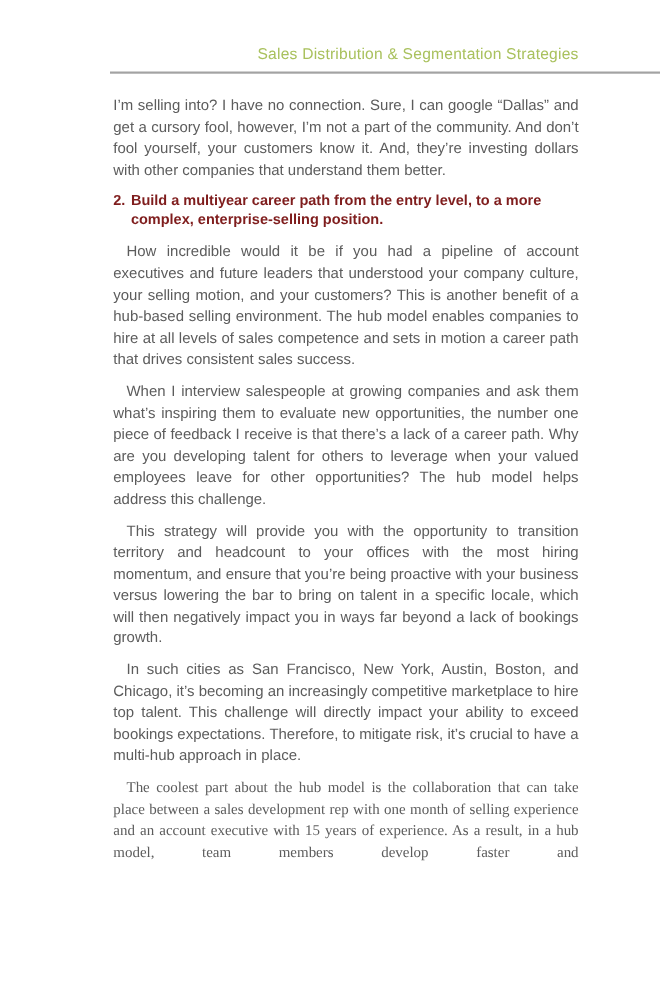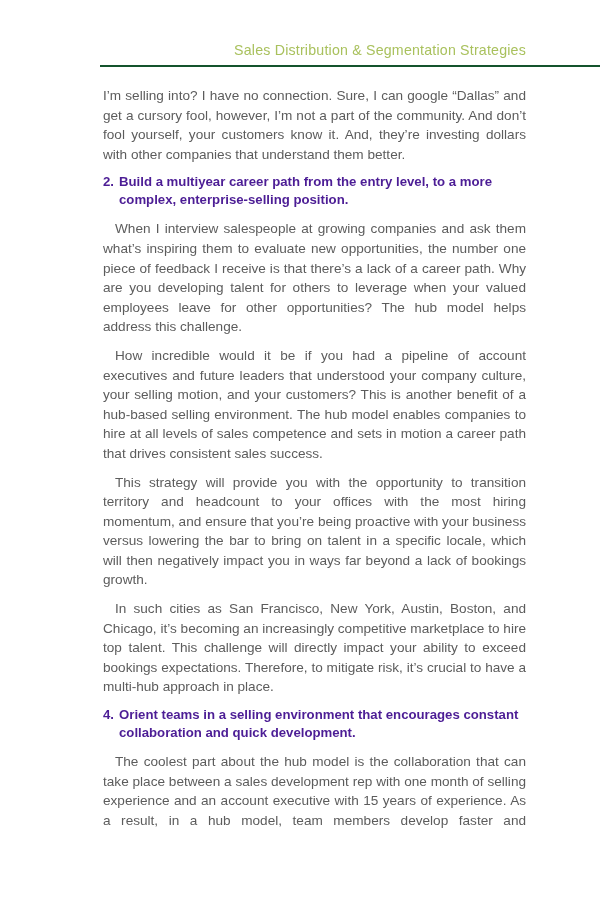--- a/index.html
+++ b/index.html
@@ -13,21 +13,21 @@
       position: relative;
       overflow: hidden;
       font-family: "Liberation Sans", sans-serif;
     }
     .running-header {
       position: absolute;
       left: 100px;
       right: 0;
       top: 38px;
       height: 27px;
-      border-bottom: 2px solid #14532d;
+      border-bottom: 2px solid #a3a3a3;
     }
     .running-header .title {
       position: absolute;
       right: 74px;
       top: 4px;
       font-size: 14.2px;
       letter-spacing: 0.2px;
       color: #a9c15d;
       white-space: nowrap;
     }
@@ -46,42 +46,41 @@
       text-align-last: left;
     }
     .content p.indent {
       text-indent: 12px;
     }
     .content h3 {
       margin: 0 0 10px 0;
       font-size: 13.2px;
       line-height: 18px;
       font-weight: bold;
-      color: #4c1d95;
+      color: #7f1d1d;
       padding-left: 16px;
       text-indent: -16px;
     }
     .content h3 .num {
       display: inline-block;
       width: 16px;
       text-indent: 0;
     }
   </style>
 </head>
 <body>
 
 <div class="running-header">
   <span class="title">Sales Distribution &amp; Segmentation Strategies</span>
 </div>
 
 <div class="content">
   <p>I’m selling into? I have no connection. Sure, I can google “Dallas” and get a cursory fool, however, I’m not a part of the community. And don’t fool yourself, your customers know it. And, they’re investing dollars with other companies that understand them better.</p>
 
   <h3><span class="num">2.</span><span>Build a multiyear career path from the entry level, to a more complex, enterprise-selling position.</span></h3>
+  <p class="indent">How incredible would it be if you had a pipeline of account executives and future leaders that understood your company culture, your selling motion, and your customers? This is another benefit of a hub-based selling environment. The hub model enables companies to hire at all levels of sales competence and sets in motion a career path that drives consistent sales success.</p>
   <p class="indent">When I interview salespeople at growing companies and ask them what’s inspiring them to evaluate new opportunities, the number one piece of feedback I receive is that there’s a lack of a career path. Why are you developing talent for others to leverage when your valued employees leave for other opportunities? The hub model helps address this challenge.</p>
-  <p class="indent">How incredible would it be if you had a pipeline of account executives and future leaders that understood your company culture, your selling motion, and your customers? This is another benefit of a hub-based selling environment. The hub model enables companies to hire at all levels of sales competence and sets in motion a career path that drives consistent sales success.</p>
 
   <p class="indent">This strategy will provide you with the opportunity to transition territory and headcount to your offices with the most hiring momentum, and ensure that you’re being proactive with your business versus lowering the bar to bring on talent in a specific locale, which will then negatively impact you in ways far beyond a lack of bookings growth.</p>
   <p class="indent">In such cities as San Francisco, New York, Austin, Boston, and Chicago, it’s becoming an increasingly competitive marketplace to hire top talent. This challenge will directly impact your ability to exceed bookings expectations. Therefore, to mitigate risk, it’s crucial to have a multi-hub approach in place.</p>
 
-  <h3><span class="num">4.</span><span>Orient teams in a selling environment that encourages constant collaboration and quick development.</span></h3>
-  <p class="indent" style="text-align-last: justify;">The coolest part about the hub model is the collaboration that can take place between a sales development rep with one month of selling experience and an account executive with 15 years of experience. As a result, in a hub model, team members develop faster and</p>
+  <p class="indent" style="text-align-last: justify; font-family: Liberation Serif, serif;">The coolest part about the hub model is the collaboration that can take place between a sales development rep with one month of selling experience and an account executive with 15 years of experience. As a result, in a hub model, team members develop faster and</p>
 </div>
 
 </body></html>

